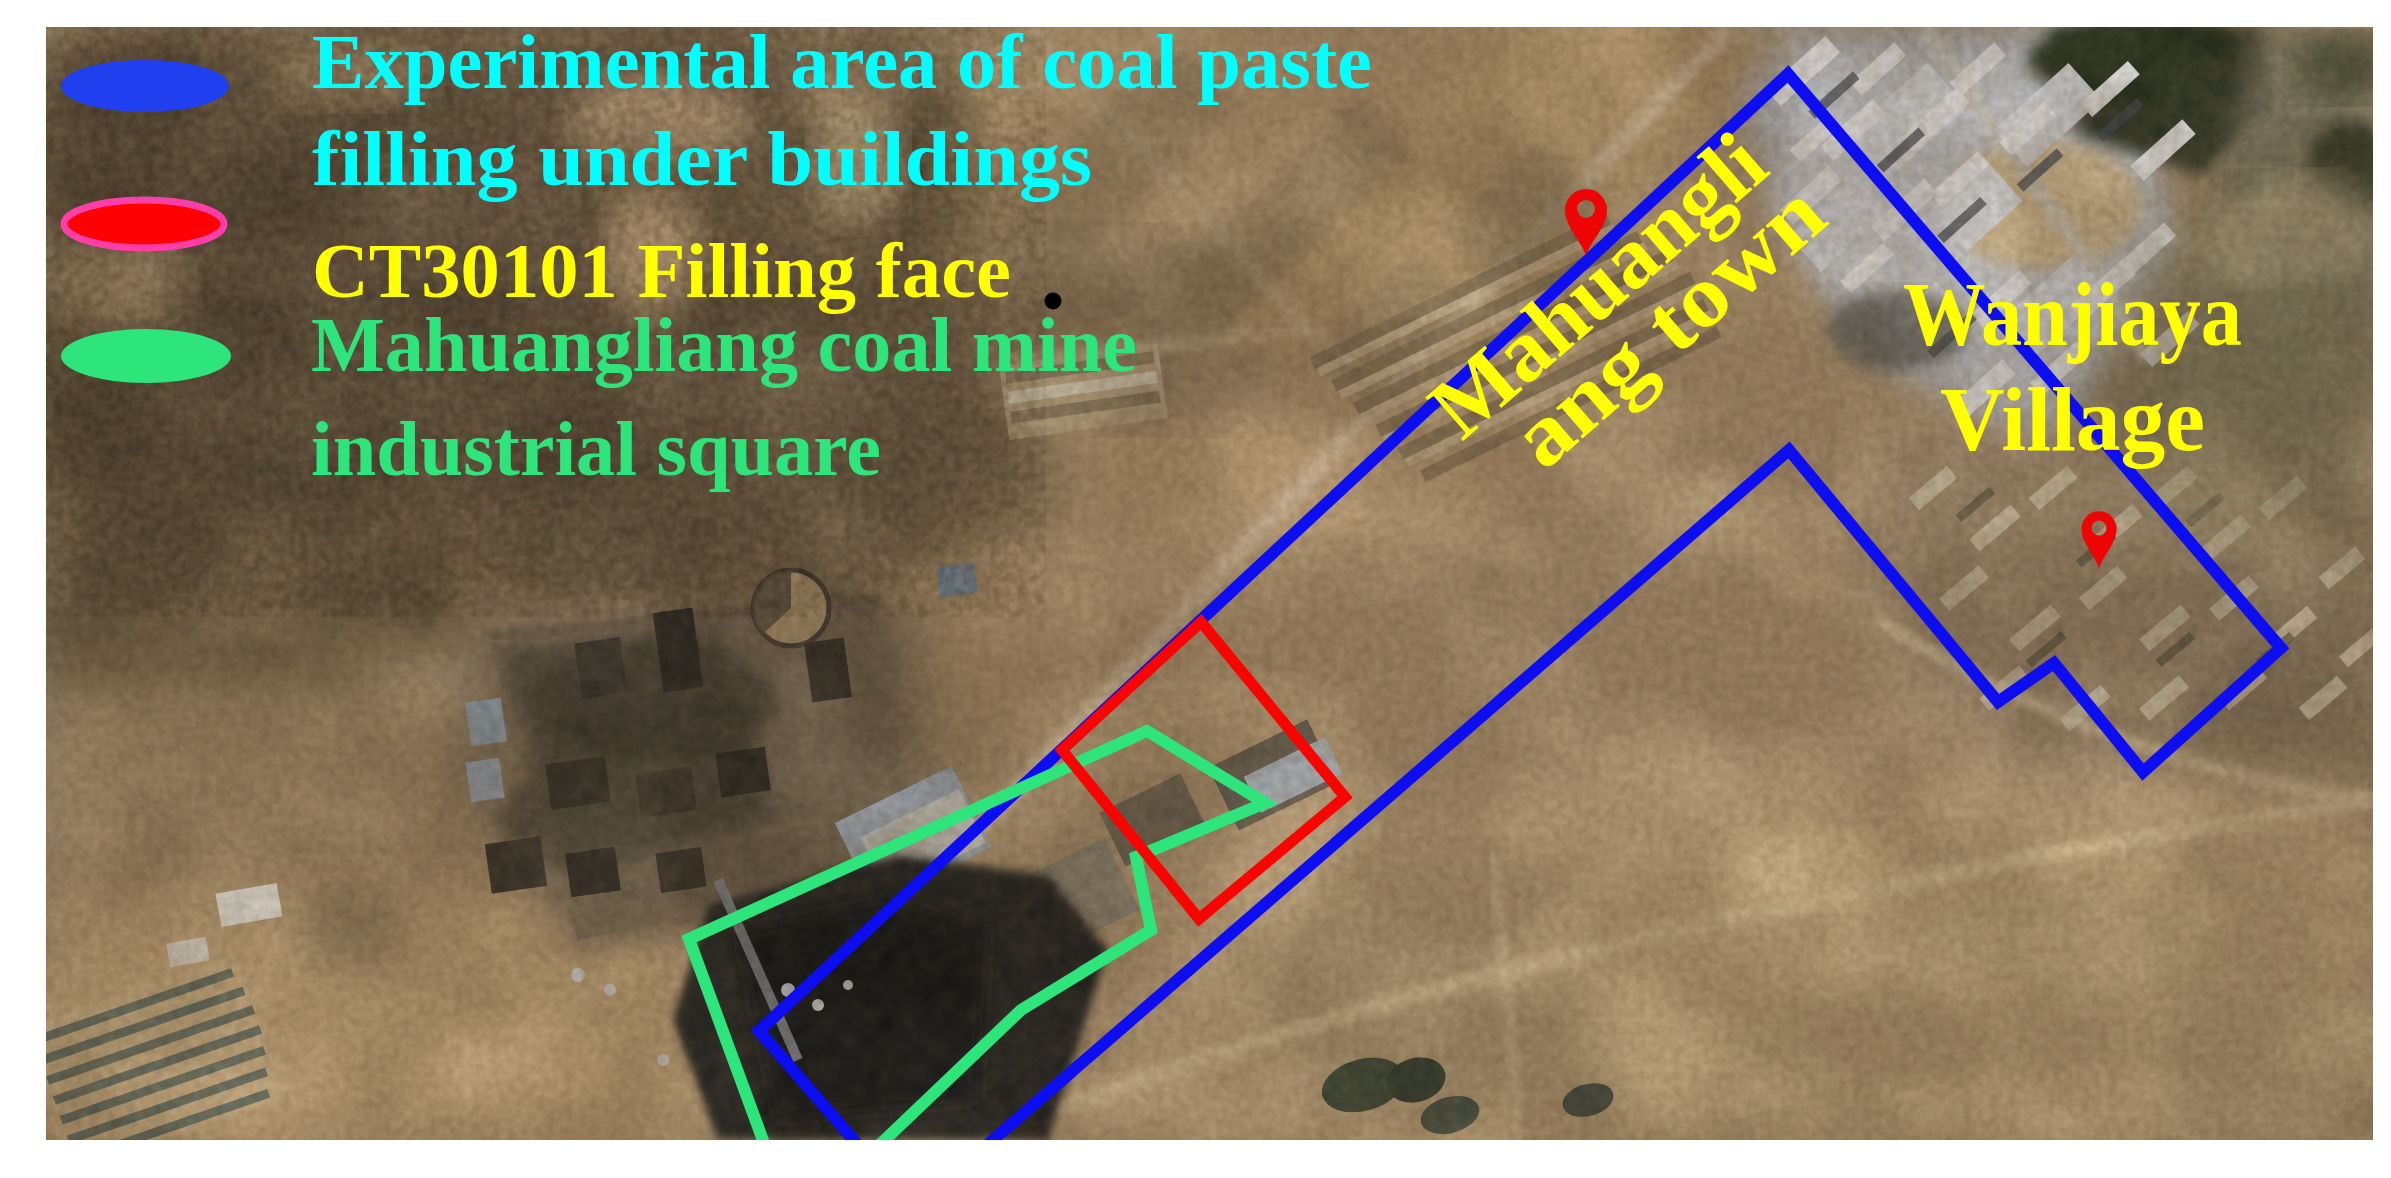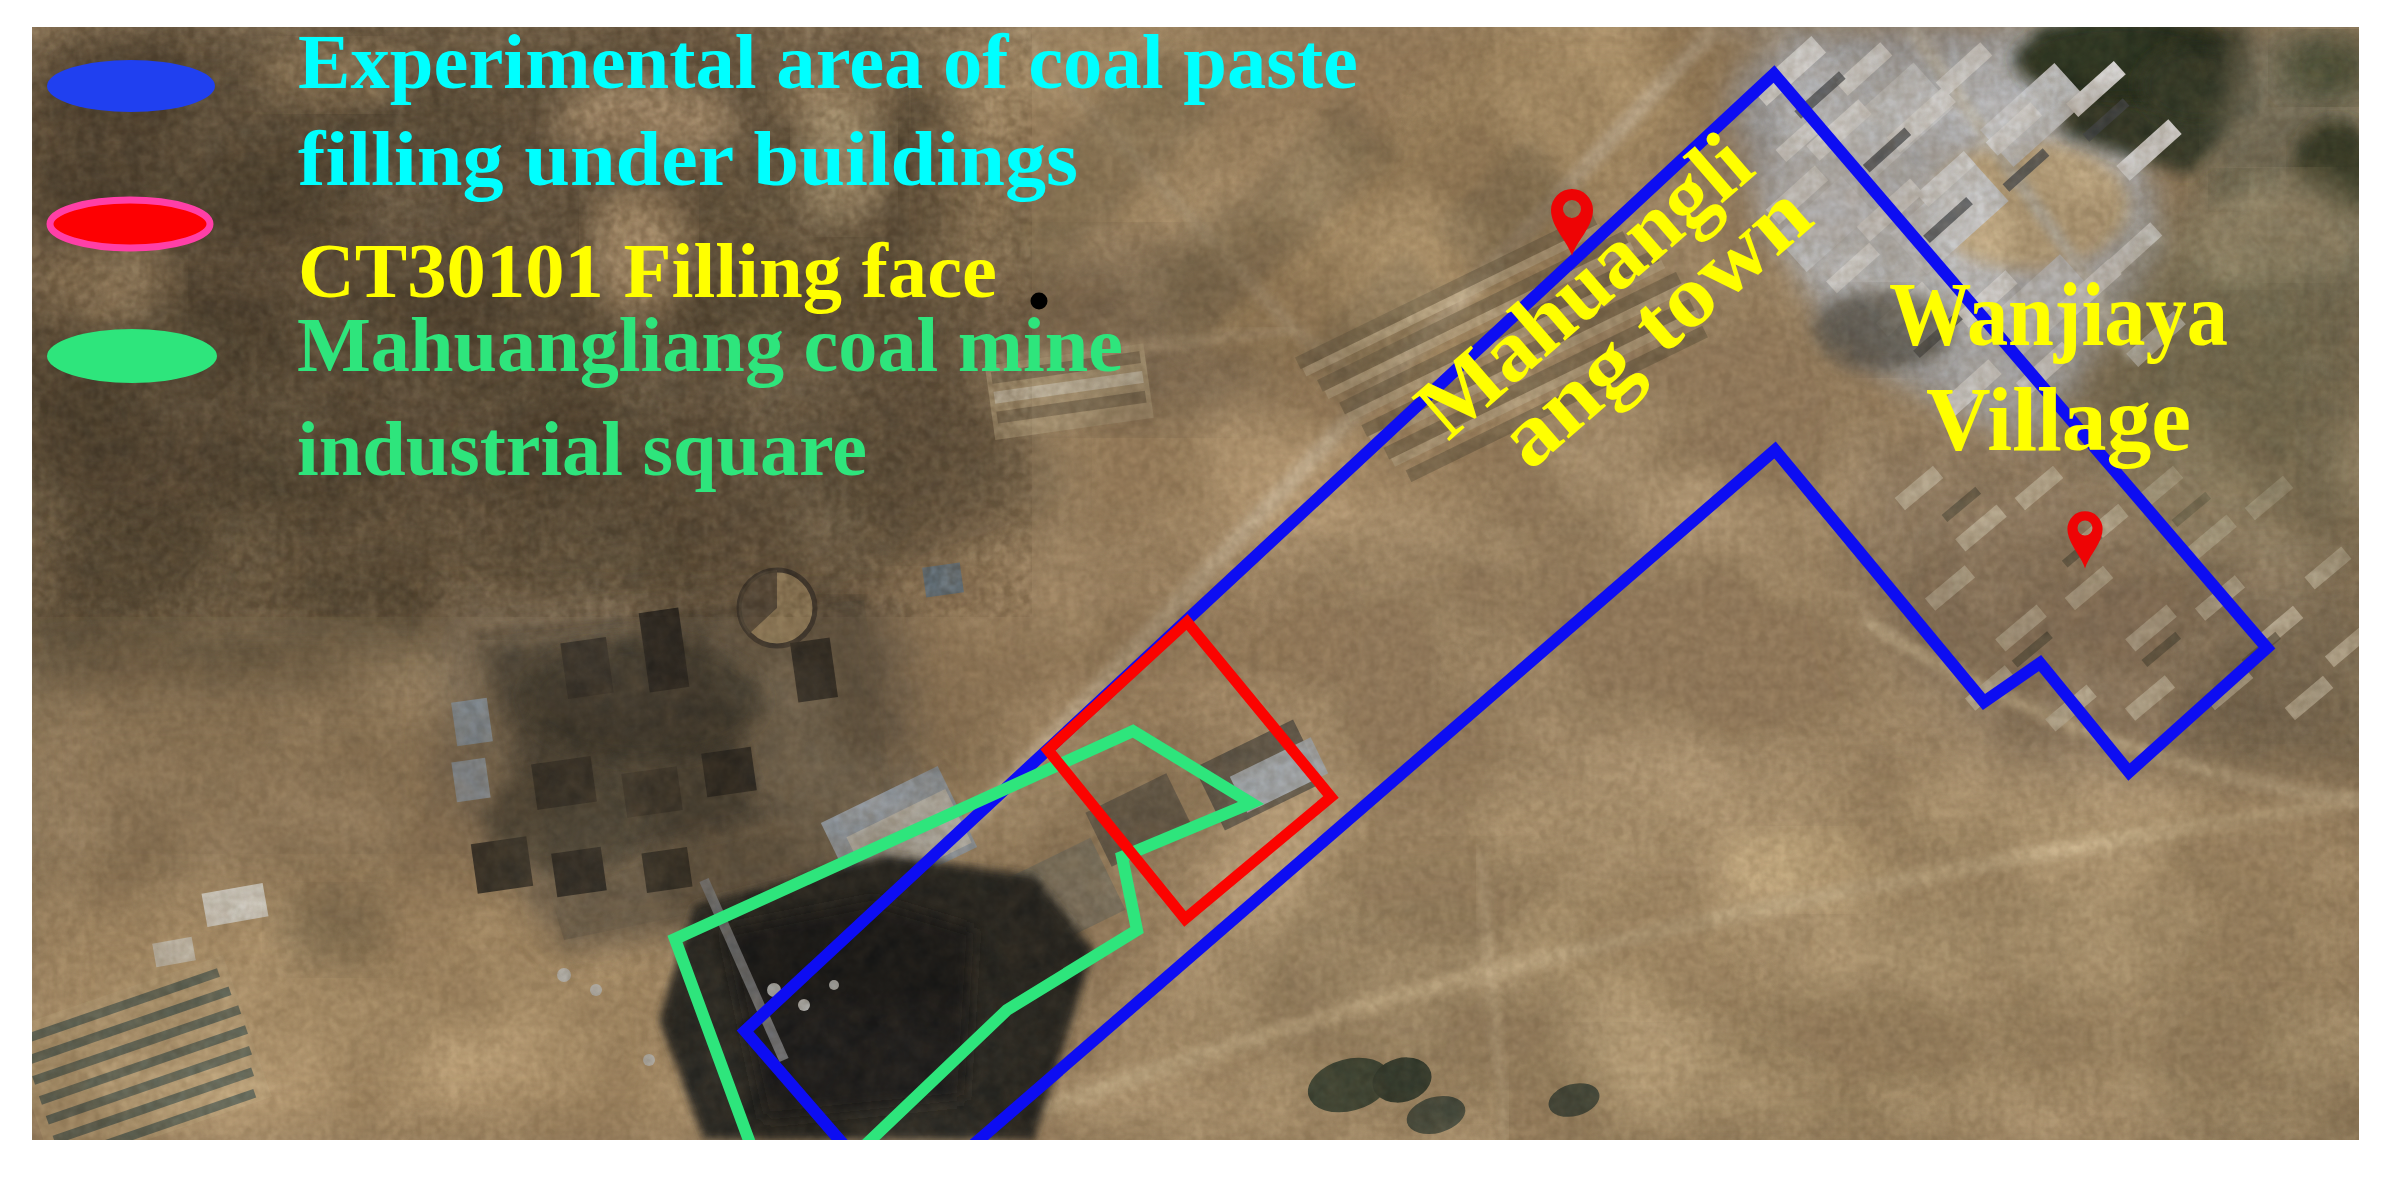--- a/index.html
+++ b/index.html
@@ -1,17 +1,17 @@
 <!DOCTYPE html>
 <html><head>
 <meta charset="utf-8">
 <style>
 html,body{margin:0;padding:0;background:#ffffff;width:2391px;height:1178px;overflow:hidden;}
 *{box-sizing:border-box;}
-.wrap{position:absolute;left:4px;top:0;width:1975px;height:1178px;font-family:"Liberation Serif",serif;}
+.wrap{position:absolute;left:18px;top:0;width:1975px;height:1178px;font-family:"Liberation Serif",serif;}
 svg{position:absolute;left:0;top:0;}
 </style>
 </head>
 <body>
 <div class="wrap">
 <svg width="2391" height="1178" viewBox="0 0 2391 1178">
 <defs>
 <clipPath id="sat">
           <rect x="28" y="27" width="2327" height="1113"></rect>
         </clipPath>

